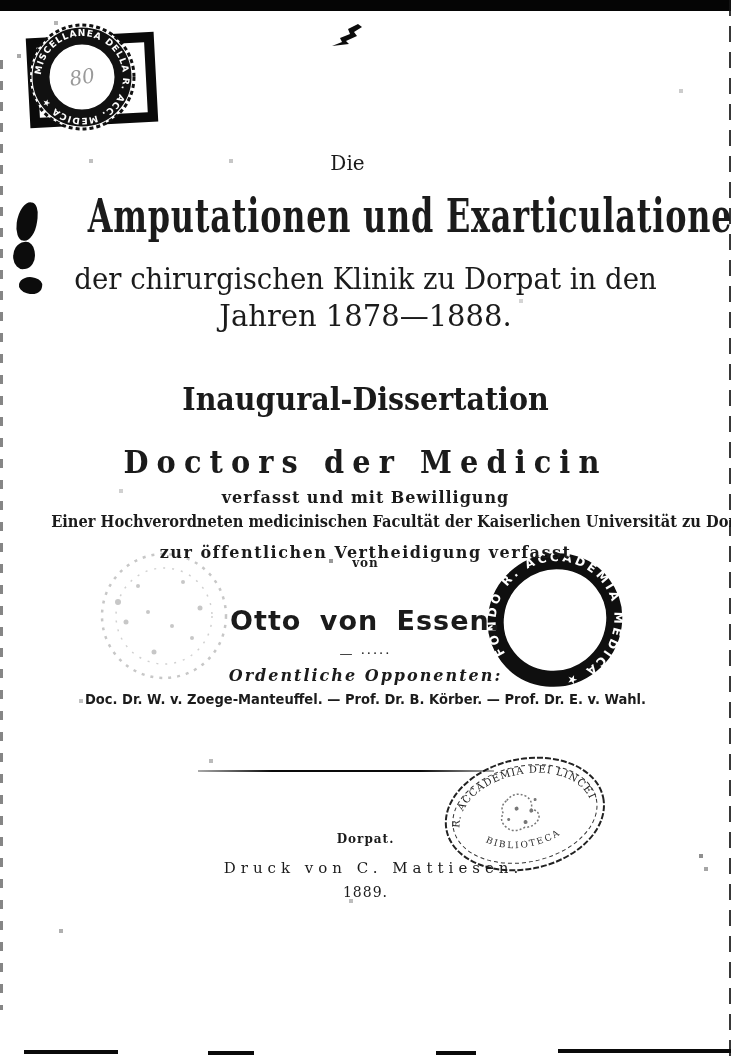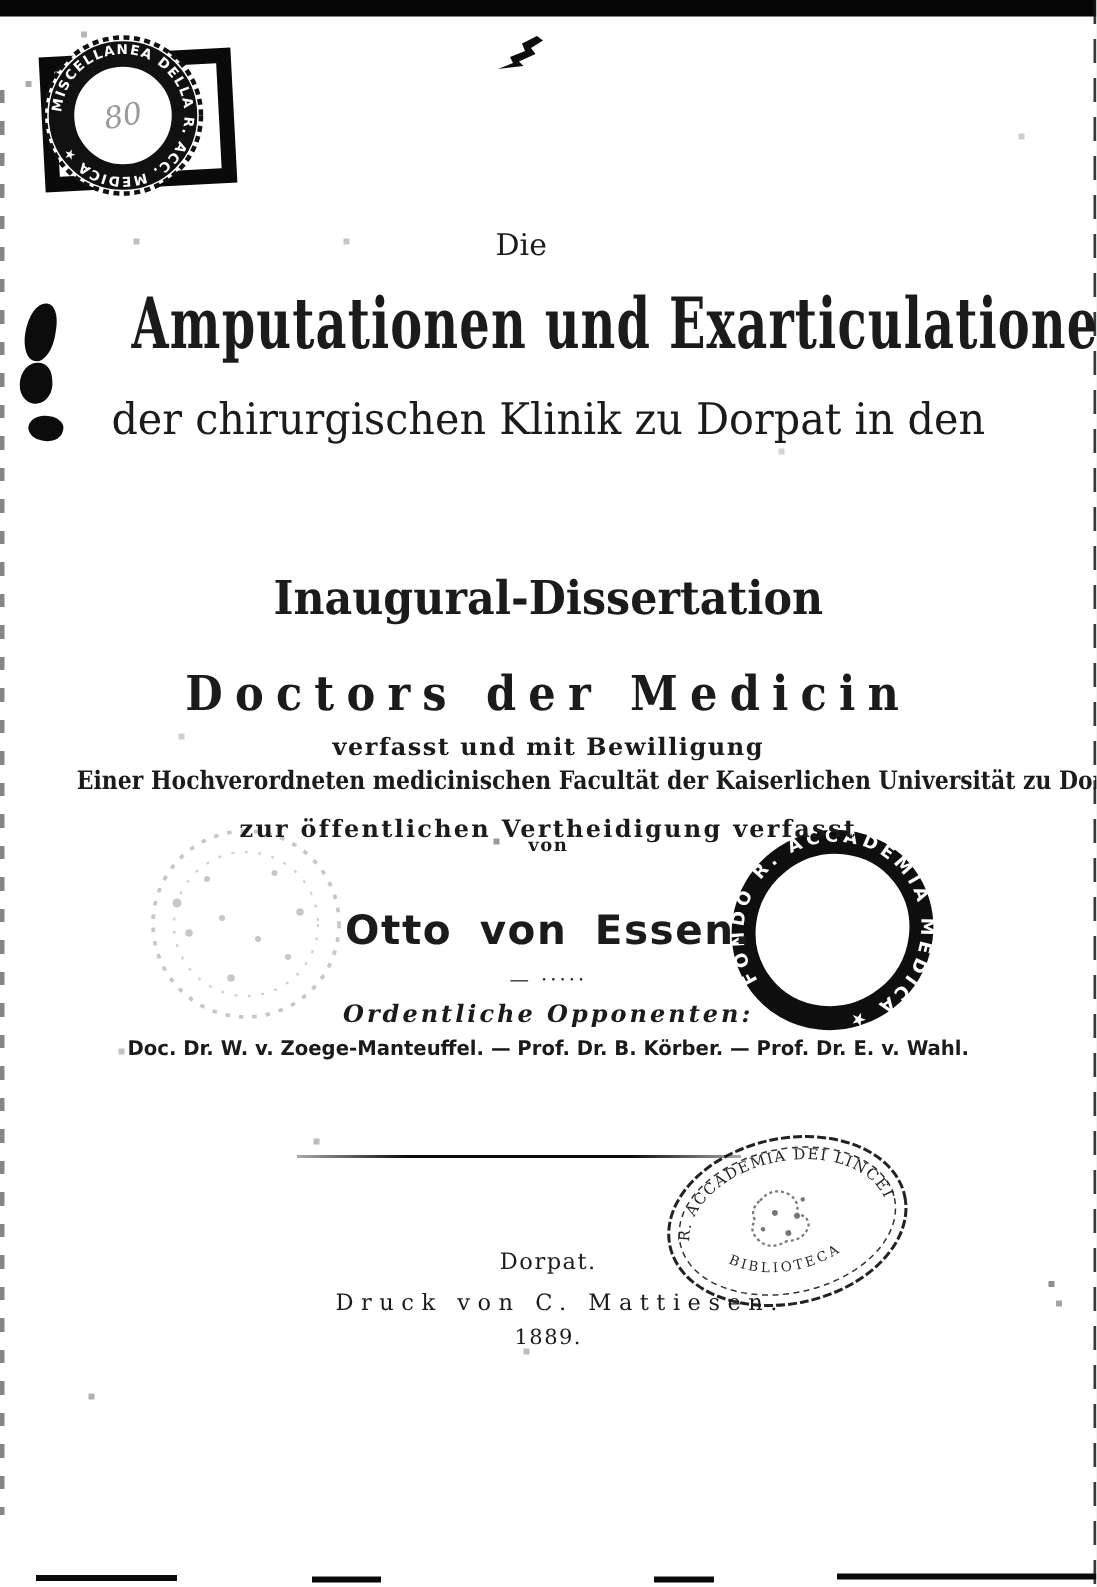--- a/index.html
+++ b/index.html
@@ -38,21 +38,21 @@
   .defense{top:543px;font-size:16px;font-weight:600;letter-spacing:1.5px;}
   .von{top:556px;font-size:12px;font-weight:600;letter-spacing:1px;}
   .author{top:605px;font-size:27px;font-weight:bold;font-family:"DejaVu Sans",sans-serif;
     letter-spacing:1px;word-spacing:8px;}
   .sep{top:646px;font-size:13px;letter-spacing:2px;color:#222;}
   .opp-head{top:666px;font-size:16px;font-weight:600;letter-spacing:2px;font-style:italic;}
   .opp-line{top:691px;font-size:13.5px;font-weight:bold;font-family:"DejaVu Sans",sans-serif;
     transform:scaleX(.97);transform-origin:center top;}
   .rule{position:absolute;top:770px;left:198px;width:296px;height:2px;
     background:linear-gradient(to right,rgba(10,10,10,.35),#0a0a0a 25%,#0a0a0a 75%,rgba(10,10,10,.35));}
-  .city{top:832px;font-size:15px;font-weight:normal;letter-spacing:1px;}
+  .city{top:832px;font-size:12px;font-weight:bold;letter-spacing:1px;}
   .printer{top:859px;font-size:15px;letter-spacing:5px;margin-left:16px;}
   .year{top:884px;font-size:14px;letter-spacing:1px;}
   
   .stamp{position:absolute;}
   .seal-stamp{left:5px;top:14px;width:160px;height:120px;}
   .fondo-stamp{left:483px;top:552px;width:144px;height:136px;transform:rotate(-38deg);}
   .faint-stamp{left:88px;top:552px;width:152px;height:130px;opacity:.55;}
   .lincei-stamp{left:440px;top:752px;width:170px;height:125px;transform:rotate(-12deg);}
 </style>
 </head>
@@ -135,20 +135,21 @@
         <circle cx="92" cy="60" r="2"></circle>
         <circle cx="84" cy="70" r="2"></circle>
       <circle cx="68" cy="64" r="1.5"></circle>
         <circle cx="98" cy="50" r="1.5"></circle>
     </g>
   </svg>
 
   <div class="ctr pretitle">Die</div>
   <div class="ctr main-title">Amputationen und Exarticulationen</div>
   <div class="ctr subtitle1">der chirurgischen Klinik zu Dorpat in den</div>
+  <div class="ctr subtitle2">Jahren 1878—1888.</div>
   <div class="ctr diss">Inaugural-Dissertation</div>
   <div class="ctr degree">Doctors der Medicin</div>
   <div class="ctr permission">verfasst und mit Bewilligung</div>
   <div class="ctr faculty">Einer Hochverordneten medicinischen Facultät der Kaiserlichen Universität zu Dorpat</div>
   <div class="ctr defense">zur öffentlichen Vertheidigung verfasst</div>
   <div class="ctr von">von</div>
   <div class="ctr author">Otto von Essen.</div>
   <div class="ctr sep">— ·····</div>
   <div class="ctr opp-head">Ordentliche Opponenten:</div>
   <div class="ctr opp-line">Doc. Dr. W. v. Zoege-Manteuffel. — Prof. Dr. B. Körber. — Prof. Dr. E. v. Wahl.</div>

